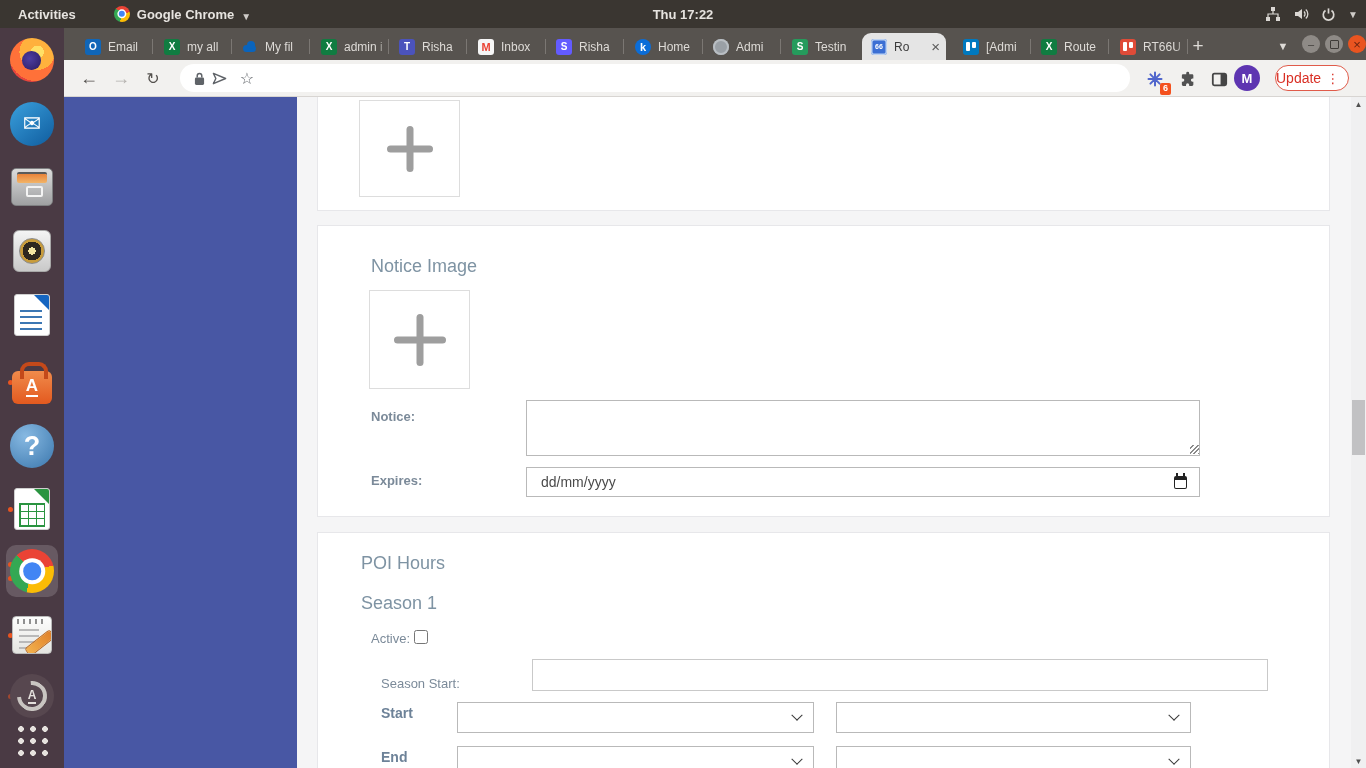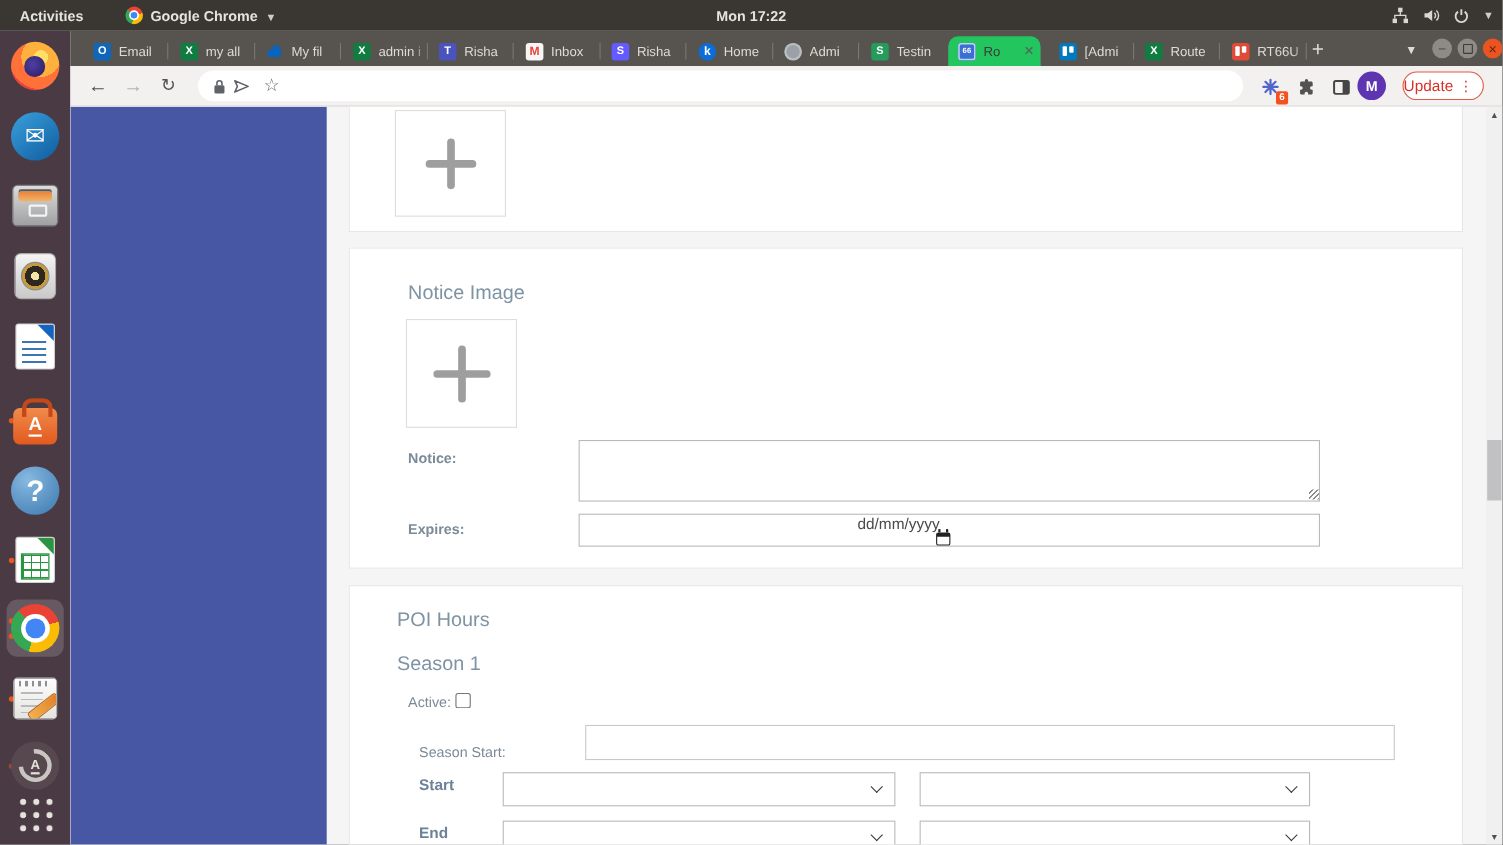--- a/index.html
+++ b/index.html
@@ -93,21 +93,21 @@
      background-image:radial-gradient(circle,#e6e2de 2.6px, transparent 3.1px);
      background-size:12px 12px; background-position:0 0; }
 
   
   .tabstrip { position:absolute; left:64px; top:28px; width:1302px; height:32px; background:#57534f; }
   .tab { position:absolute; top:5px; height:27px; width:77px; display:flex; align-items:center;
          padding-left:9px; gap:7px; color:#dedbd7; font-size:12px; cursor:default; }
   .tab .tlabel { flex:1; overflow:hidden; white-space:nowrap;
       -webkit-mask-image:linear-gradient(90deg,#000 72%, transparent 97%);
       mask-image:linear-gradient(90deg,#000 72%, transparent 97%); }
-  .tab.active { background:#22c55e; border-radius:9px 9px 0 0; color:#3c3c3c; width:84px; }
+  .tab.active { background:#e5e5e5; border-radius:9px 9px 0 0; color:#3c3c3c; width:84px; }
   .tab .sep { position:absolute; right:0; top:6px; width:1px; height:15px; background:#7b7773; }
   .tab-close { font-size:15px; color:#5a5a5a; margin-right:6px; line-height:1; }
   .fav { width:16px; height:16px; min-width:16px; border-radius:3px; display:flex; align-items:center;
          justify-content:center; font-weight:bold; font-size:10px; color:#fff; position:relative; }
   .fav.outlook { background:#1066b8; } .fav.outlook::after { content:"O"; }
   .fav.excel { background:#107c41; } .fav.excel::after { content:"X"; }
   .fav.onedrive { background:transparent; }
   .fav.onedrive::before { content:""; width:13px; height:7px; background:#0a64bc; border-radius:6px;
       position:absolute; bottom:3px; left:1px; }
   .fav.onedrive::after { content:""; width:8px; height:8px; background:#0a64bc; border-radius:50%;
@@ -181,21 +181,21 @@
   .sec-title { position:absolute; font-size:18px; color:#7e93a3; }
   .form-label { position:absolute; font-size:13px; color:#7b8a99; }
   .form-label.b { font-weight:bold; }
   .se-label { position:absolute; font-size:14px; font-weight:bold; color:#6d8298; }
 
   .ta { position:absolute; border:1px solid #b9b9b9; background:#fff; resize:none; outline:none;
       font-family:"Liberation Sans",sans-serif; }
   .ta-grip { position:absolute; width:9px; height:9px;
       background:repeating-linear-gradient(135deg, transparent 0 2px, #8a8a8a 2px 3.2px); }
   .datebox { position:absolute; border:1px solid #b9b9b9; background:#fff; display:flex;
-      align-items:center;flex-direction:column; }
+      align-items:center; }
   .datebox input { border:none; outline:none; flex:1; height:100%; padding-left:14px; font-size:14px;
       color:#3f3f3f; font-family:"Liberation Sans",sans-serif; background:transparent; }
   .datebox input::placeholder { color:#4a4a4a; opacity:1; }
   .cal-ico { width:13px; height:13px; border:1.7px solid #222; border-top-width:4px; border-radius:2px;
       margin-right:12px; position:relative; }
   .cal-ico::before { content:""; position:absolute; top:-7px; left:1px; width:2px; height:3px; background:#222; }
   .cal-ico::after { content:""; position:absolute; top:-7px; right:1px; width:2px; height:3px; background:#222; }
 
   .txt-input { position:absolute; border:1px solid #c9c9c9; background:#fff; outline:none;
       font-size:14px; padding:0 10px; font-family:"Liberation Sans",sans-serif; }
@@ -219,21 +219,21 @@
 
 <div class="screen">
 
   <div class="topbar">
     <div class="tb-activities">Activities</div>
     <div class="tb-app">
       <span class="chrome-logo mini16"></span>
       <span>Google Chrome</span>
       <span class="tb-caret">▼</span>
     </div>
-    <div class="tb-clock">Mon 17:22</div>
+    <div class="tb-clock">Thu 17:22</div>
     <div class="tb-right">
       <svg width="16" height="16" viewBox="0 0 16 16">
         <g fill="#dad7d3">
             <rect x="6" y="1" width="4" height="4"></rect>
             <rect x="1" y="11" width="4" height="4"></rect>
             <rect x="11" y="11" width="4" height="4"></rect>
           </g>
         <path d="M8 5v3M3 11V8h10v3" stroke="#dad7d3" stroke-width="1.2" fill="none"></path>
       </svg>
       <svg width="16" height="16" viewBox="0 0 16 16">

